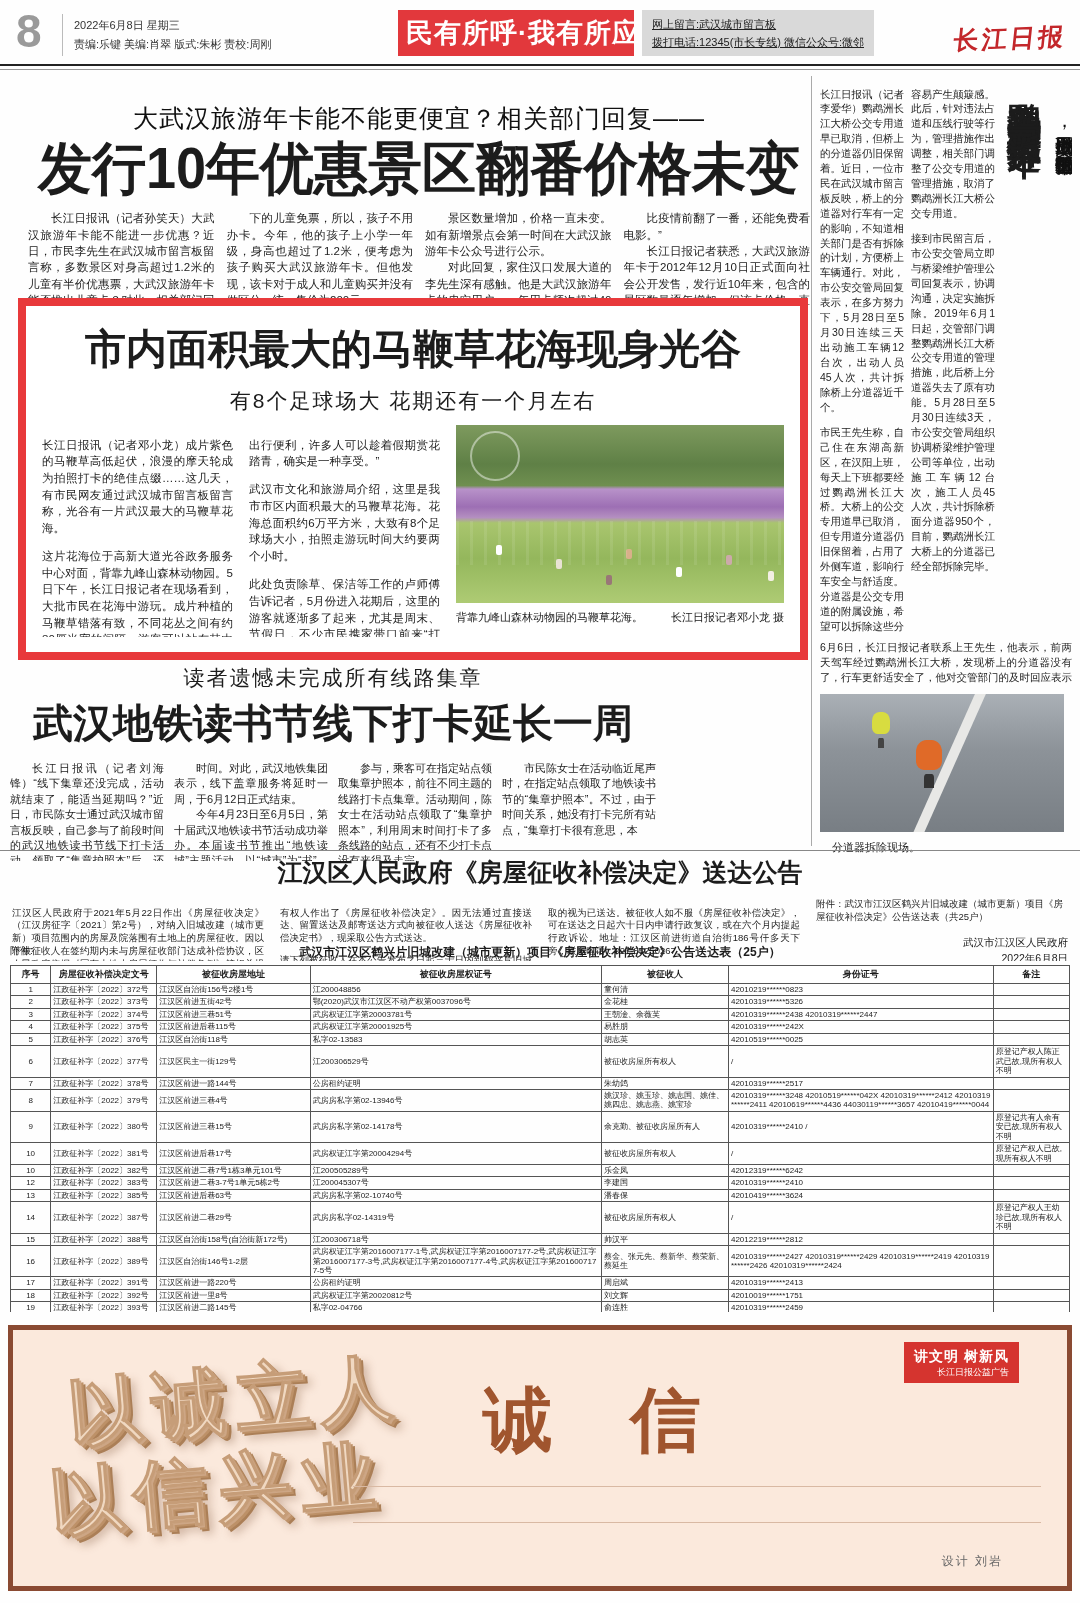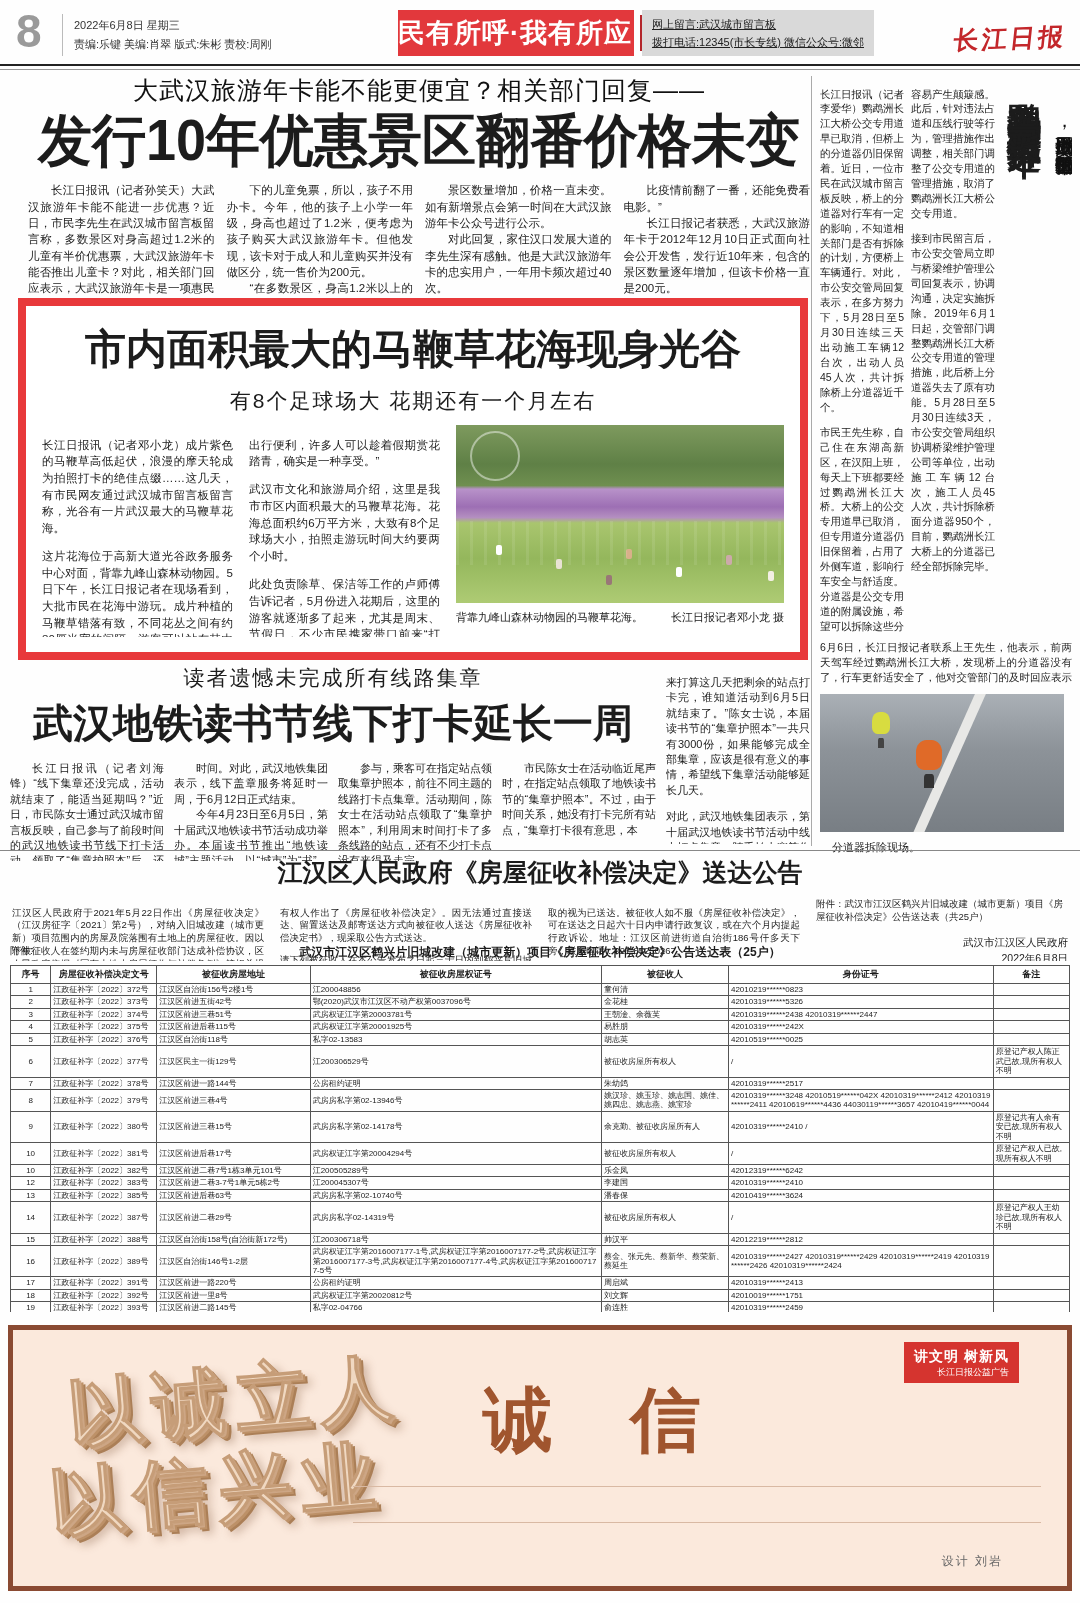--- a/index.html
+++ b/index.html
@@ -4,33 +4,33 @@
 <style>
   html,body{margin:0;padding:0;background:#e9e9e9;}
   .page{position:relative;width:1080px;height:1603px;background:#fefefe;margin:0 auto;
         font-family:"Liberation Sans",sans-serif;color:#1c1c1c;overflow:hidden;}
   
   .hdr{position:absolute;top:6px;left:0;width:1080px;height:58px;}
   .pageno{position:absolute;left:16px;top:2px;font-size:46px;color:#9a9a9a;font-weight:bold;line-height:1;}
   .hdr-vline{position:absolute;left:62px;top:8px;width:1px;height:42px;background:#bbb;}
   .dateblk{position:absolute;left:74px;top:10px;font-size:11px;color:#333;line-height:1.7;}
   .banner{position:absolute;left:398px;top:4px;width:236px;height:46px;background:#e2383c;display:flex;align-items:center;}
-  .banner-txt{color:#fff;font-size:27px;font-weight:900;letter-spacing:1px;padding-left:0;white-space:nowrap;}
+  .banner-txt{color:#fff;font-size:27px;font-weight:900;letter-spacing:1px;padding-left:8px;white-space:nowrap;}
   .banner-qr{width:36px;height:36px;margin:0 5px 0 8px;background:#fff;
      background-image:repeating-linear-gradient(0deg,#b3262b 0 3px,transparent 3px 6px),
                       repeating-linear-gradient(90deg,#b3262b 0 3px,#fff 3px 6px);flex:0 0 36px;}
   .contact{position:absolute;left:642px;top:4px;width:232px;height:46px;background:#d9d9d9;
            font-size:11px;color:#222;padding:6px 10px;box-sizing:border-box;line-height:1.6;}
   .contact div{text-decoration:underline;white-space:nowrap;overflow:hidden;}
   .masthead{position:absolute;right:14px;top:16px;font-family:"Liberation Serif",serif;font-weight:bold;
             color:#c3272b;font-size:25px;transform:skewX(-8deg) rotate(-2deg);letter-spacing:3px;white-space:nowrap;}
   .hdr-rule{position:absolute;top:64px;left:0;width:1080px;height:3px;border-top:2px solid #222;border-bottom:1px solid #999;}
   
   .lead{position:absolute;top:74px;left:28px;width:782px;}
-  .lead-kicker{text-align:center;font-size:25px;color:#111;letter-spacing:1px;}
+  .lead-kicker{text-align:center;font-size:25px;color:#111;letter-spacing:1px;margin-top:28px;}
   .lead-head{text-align:center;font-size:54px;font-weight:900;letter-spacing:0px;line-height:1.1;margin-top:4px;
              transform:scaleY(1.05);white-space:nowrap;}
   .lead-body{display:flex;gap:12px;margin-top:12px;height:116px;overflow:hidden;}
   .lead-body .col{flex:1;font-size:11.5px;line-height:1.42;text-align:justify;overflow:hidden;}
   .col p{margin:0;text-indent:2em;}
   
   .flower{position:absolute;top:298px;left:18px;width:790px;height:362px;border:8px solid #e8393b;
           background:#fff;box-sizing:border-box;}
   .fl-head{text-align:center;font-size:41px;font-weight:900;margin-top:16px;white-space:nowrap;}
   .fl-sub{text-align:center;font-size:21px;margin-top:10px;letter-spacing:2px;}
@@ -60,21 +60,21 @@
   .br-closing{font-size:10.5px;line-height:1.45;text-align:justify;height:48px;overflow:hidden;margin-top:4px;}
   .br-photo{width:244px;height:138px;margin-top:6px;position:relative;overflow:hidden;
      background:linear-gradient(180deg,#aab0b6 0%,#8d9399 40%,#787e84 100%);}
   .br-photo:before{content:"";position:absolute;left:50%;top:-10px;width:10px;height:170px;background:#e8e8e6;
      transform:rotate(24deg);}
   .br-worker{position:absolute;width:26px;height:30px;background:#e06a28;border-radius:40% 40% 30% 30%;
      left:96px;top:46px;box-shadow:0 26px 0 -8px #333;}
   .br-worker.w2{left:52px;top:18px;width:18px;height:22px;box-shadow:0 20px 0 -6px #444;background:#d8dc40;}
   .br-cap{font-size:11px;margin-top:8px;padding-left:12px;}
   
-  .metro{position:absolute;top:664px;left:10px;width:800px;height:184px;display:flex;}
+  .metro{position:absolute;top:664px;left:10px;width:800px;height:184px;display:flex;flex-direction:column;}
   .metro-main{width:646px;flex:0 0 646px;}
   .m-kicker{text-align:center;font-size:21px;letter-spacing:2px;}
   .m-head{text-align:center;font-size:40px;font-weight:900;margin-top:4px;white-space:nowrap;}
   .m-cols{display:flex;gap:10px;margin-top:10px;height:100px;overflow:hidden;}
   .m-cols .col{flex:1;font-size:11px;line-height:1.4;text-align:justify;overflow:hidden;}
   .metro-side{flex:1;margin-left:10px;font-size:11px;line-height:1.4;text-align:justify;height:180px;overflow:hidden;}
   .hr2{position:absolute;top:850px;left:0;width:1080px;height:1px;background:#888;}
   
   .notice{position:absolute;top:856px;left:12px;width:1056px;}
   .n-title{text-align:center;font-size:25px;font-weight:900;}

